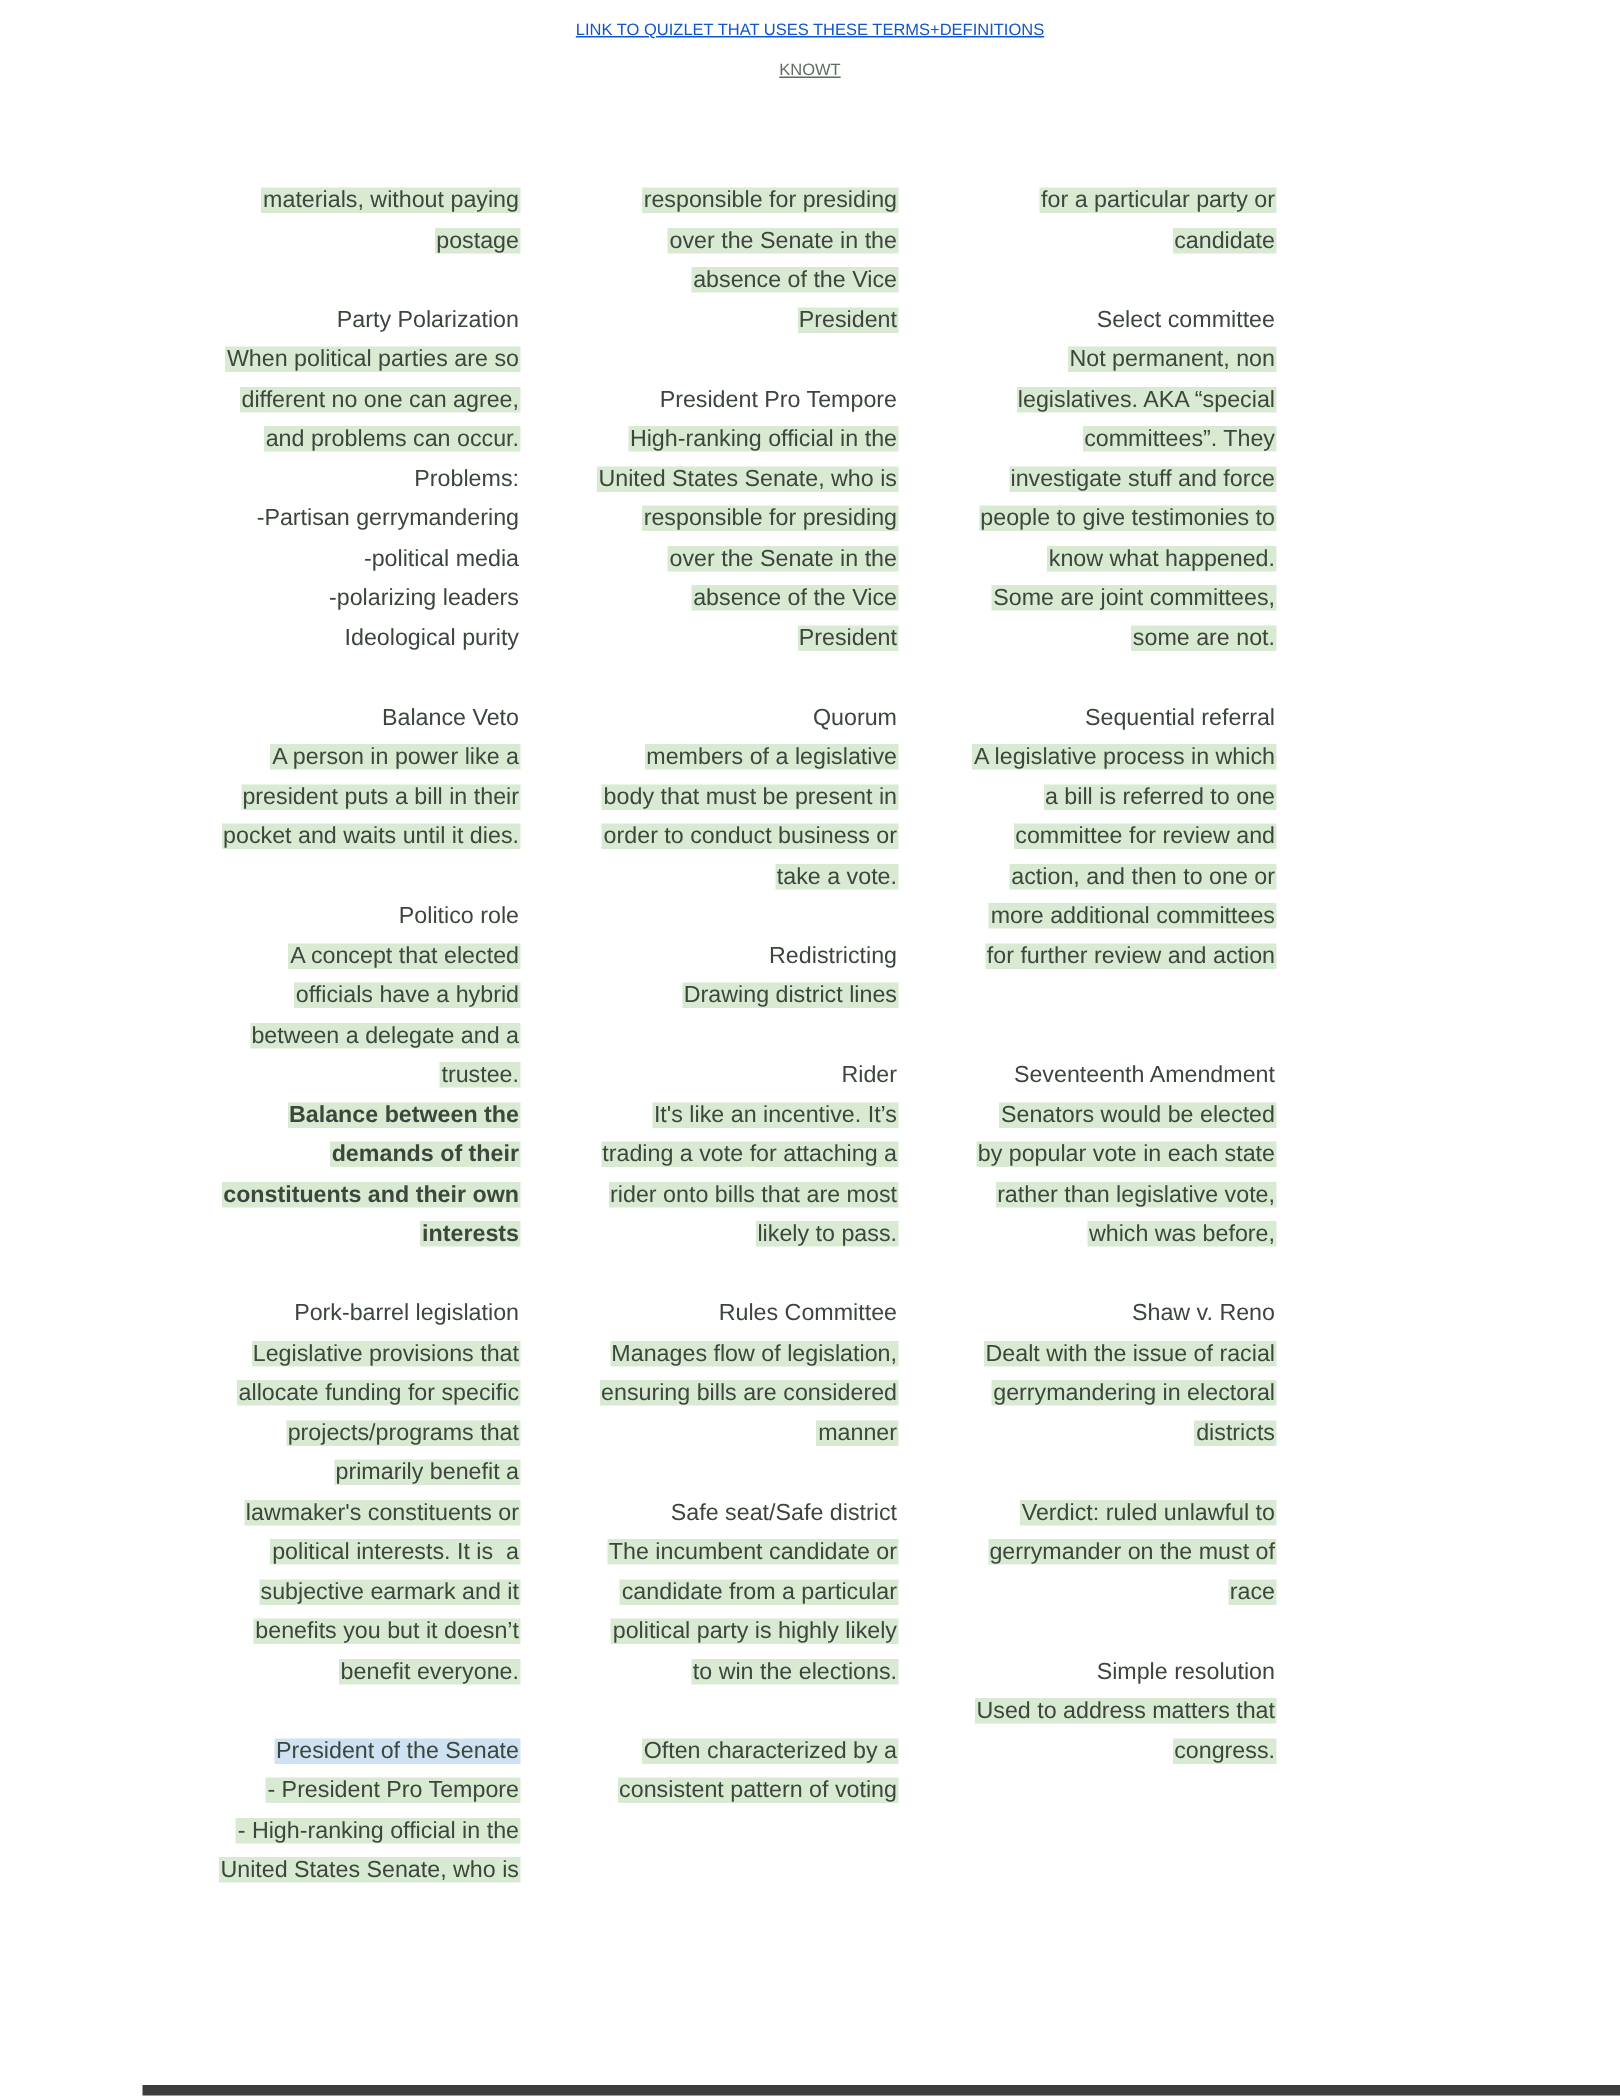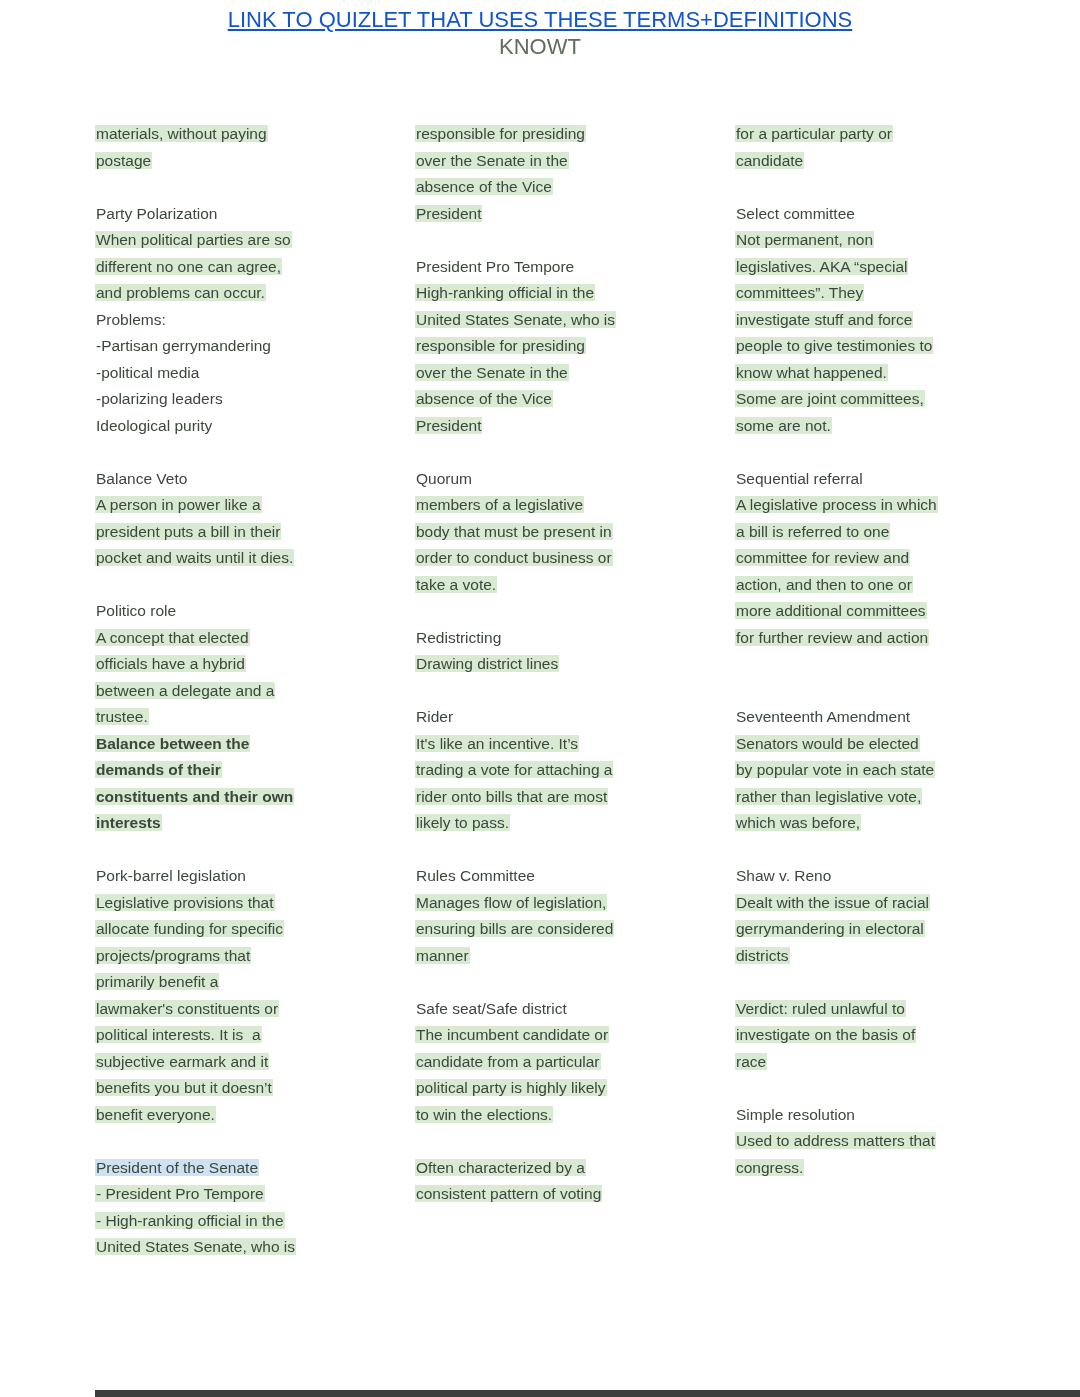--- a/index.html
+++ b/index.html
@@ -14,38 +14,39 @@
     overflow: hidden;
     font-family: "Liberation Sans", "DejaVu Sans", sans-serif;
     color: var(--text-color, #3c463c);
   }
   .header {
     position: absolute;
     top: 7px;
     left: 0;
     width: 100%;
     text-align: center;
-    font-size: 22px;
+    font-size: 11px;
     line-height: 26.5px;
   }
   .link-quizlet {
     color: var(--link-blue, #1155cc);
     text-decoration: underline;
     cursor: pointer;
   }
   .link-knowt {
     color: var(--link-gray-green, #5f6d5f);
+    text-decoration: underline;
     cursor: pointer;
   }
   .columns {
     position: absolute;
     top: 121px;
     left: 95px;
     display: flex;
-    gap: 68px;
+    text-align: right;
   }
   .col {
     width: 252px;
   }
   .line {
     font-size: 15.5px;
     line-height: 26.5px;
     min-height: 26.5px;
     white-space: pre;
   }
@@ -193,21 +194,21 @@
       <div class="line"><span class="hl-green">by popular vote in each state</span></div>
       <div class="line"><span class="hl-green">rather than legislative vote,</span></div>
       <div class="line"><span class="hl-green">which was before,</span></div>
       <div class="line"></div>
       <div class="line"><span>Shaw v. Reno</span></div>
       <div class="line"><span class="hl-green">Dealt with the issue of racial</span></div>
       <div class="line"><span class="hl-green">gerrymandering in electoral</span></div>
       <div class="line"><span class="hl-green">districts</span></div>
       <div class="line"></div>
       <div class="line"><span class="hl-green">Verdict: ruled unlawful to</span></div>
-      <div class="line"><span class="hl-green">investigate on the basis of</span></div>
+      <div class="line"><span class="hl-green">gerrymander on the must of</span></div>
       <div class="line"><span class="hl-green">race</span></div>
       <div class="line"></div>
       <div class="line"><span>Simple resolution</span></div>
       <div class="line"><span class="hl-green">Used to address matters that</span></div>
       <div class="line"><span class="hl-green">congress.</span></div>
     </div>
   </div>
 
 <div class="bottom-bar"></div>
 

